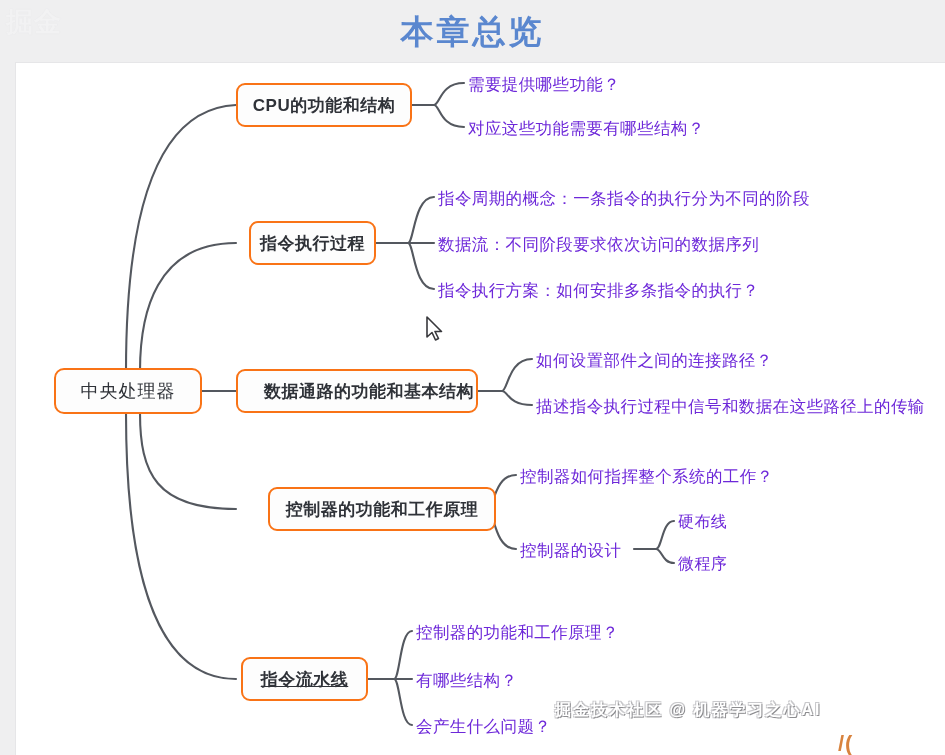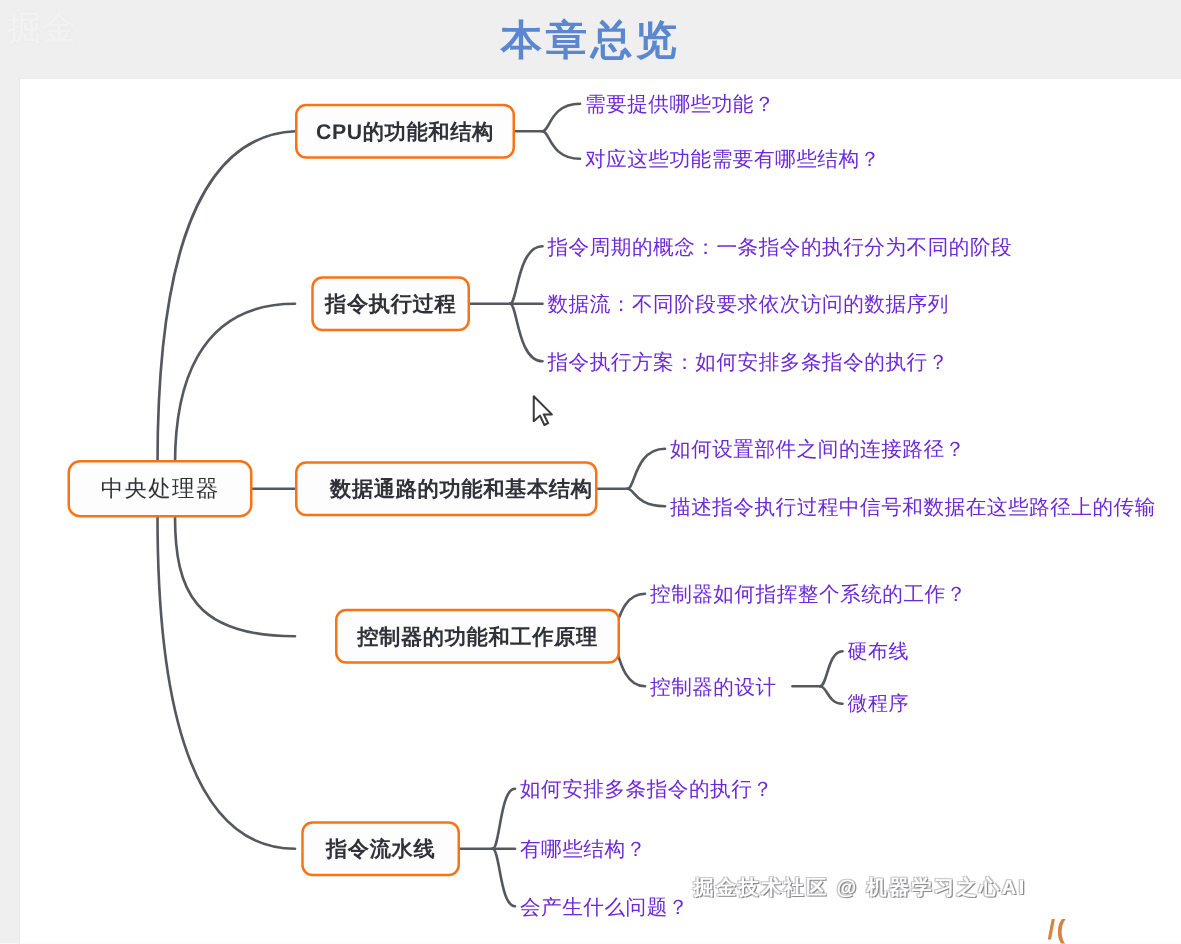--- a/index.html
+++ b/index.html
@@ -207,24 +207,24 @@
     <div class="leaf" style="left:520px; top:335px;">描述指令执行过程中信号和数据在这些路径上的传输</div>
 
     <div class="node" style="left:220px; top:424px; width:228px; height:44px;margin-left:32px;">
       <span>控制器的功能和工作原理</span>
     </div>
     <div class="leaf" style="left:504px; top:405px;">控制器如何指挥整个系统的工作？</div>
     <div class="leaf" style="left:504px; top:479px;">控制器的设计</div>
     <div class="leaf sub" style="left:662px; top:451px;">硬布线</div>
     <div class="leaf sub" style="left:662px; top:493px;">微程序</div>
 
-    <div class="node" style="left:225px; top:594px; width:127px; height:44px;">
+    <div class="node" style="left:225px; top:594px; width:127px; height:44px;text-decoration:underline;">
       <span>指令流水线</span>
     </div>
-    <div class="leaf" style="left:400px; top:561px;">如何安排多条指令的执行？</div>
+    <div class="leaf" style="left:400px; top:561px;">控制器的功能和工作原理？</div>
     <div class="leaf" style="left:400px; top:609px;">有哪些结构？</div>
     <div class="leaf" style="left:400px; top:655px;">会产生什么问题？</div>
 
   </div>
 
   <div id="bottom-watermark">掘金技术社区 @ 机器学习之心AI</div>
   <div id="bottom-watermark-orange">/(</div>
 
   <svg id="cursor" viewBox="0 0 20 26" xmlns="http://www.w3.org/2000/svg">
     <path d="M2 1 L2 21 L7 16.5 L10.5 24 L13.5 22.5 L10 15.5 L16.5 15.5 Z" fill="#ffffff" stroke="#38383c" stroke-width="1.6" stroke-linejoin="round"></path>

